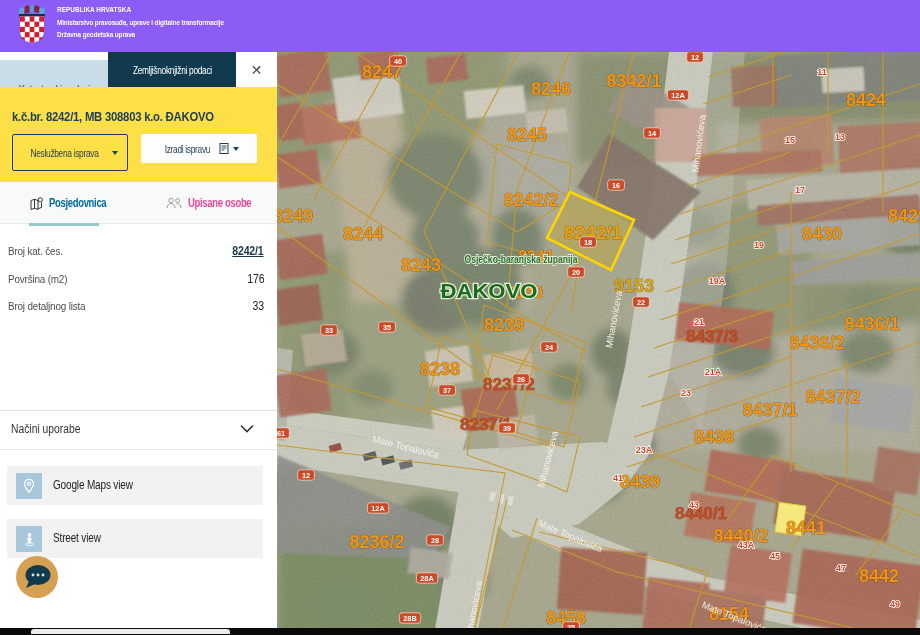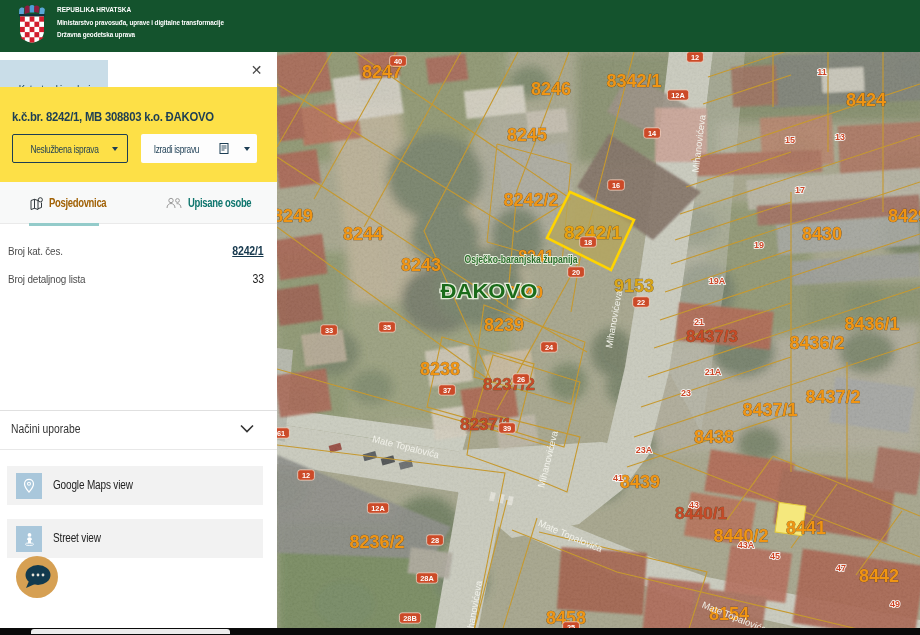--- a/index.html
+++ b/index.html
@@ -1,34 +1,34 @@
 <!DOCTYPE html>
 <html><head><meta charset="utf-8">
 <style>
 html,body{margin:0;padding:0;background:#000;}
 #app{position:relative;width:920px;height:635px;overflow:hidden;font-family:"Liberation Sans",sans-serif;background:#fff;}
 #map{position:absolute;left:277px;top:52px;width:643px;height:583px;}
-header{position:absolute;left:0;top:0;width:920px;height:52px;background:#14532d;z-index:5;}
+header{position:absolute;left:0;top:0;width:920px;height:52px;background:#8b5cf6;z-index:5;}
 .hlogo{position:absolute;left:17px;top:2px;}
 .htxt{position:absolute;left:57px;top:5px;color:#fff;}
 .htxt .l1{font-size:7.2px;font-weight:bold;letter-spacing:0;margin-bottom:3.6px;transform:scaleX(0.9);transform-origin:left center;}
 .htxt .l2{font-size:7.2px;font-weight:bold;letter-spacing:-0.1px;margin-bottom:3.6px;transform:scaleX(0.88);transform-origin:left center;}
 aside{position:absolute;left:0;top:52px;width:277px;height:577px;background:#fff;z-index:4;}
 .tab1{position:absolute;left:0;top:0;width:108px;height:35px;background:#c9dde8;color:#123a4e;font-size:11px;letter-spacing:-0.4px;display:flex;align-items:flex-end;justify-content:center;margin-top:8px;}
 .tab2{position:absolute;left:108px;top:0;width:128px;height:35px;background:#113a4e;color:#fff;font-size:10.5px;letter-spacing:-0.4px;display:flex;align-items:center;justify-content:center;}
 .tabx{position:absolute;left:236px;top:0;width:41px;height:35px;background:#fff;color:#4a4a4a;font-size:14px;display:flex;align-items:center;justify-content:center;}
 .bluesec{position:absolute;left:0;top:35px;width:277px;height:95px;background:#fde047;}
 .title{position:absolute;left:12px;top:22px;font-size:13.5px;font-weight:bold;color:#1d3e54;letter-spacing:-0.3px;transform:scaleX(0.84);transform-origin:left center;}
 .btnrow{position:absolute;left:12px;top:47px;width:253px;height:31px;}
-.btn1{position:absolute;left:0;top:0;width:116px;height:29px;border:1px solid #1d3e54;border-radius:2px;color:#1d3e54;font-size:10.5px;letter-spacing:-0.4px;display:flex;align-items:center;justify-content:center;gap:5px;box-sizing:border-box;}
-.btn2{position:absolute;left:129px;top:0;width:116px;height:29px;background:#fdfdfd;border-radius:2px;color:#1d3e54;font-size:10.5px;letter-spacing:-0.4px;display:flex;align-items:center;justify-content:center;gap:15px;}
+.btn1{position:absolute;left:0;top:0;width:116px;height:37px;border:1px solid #1d3e54;border-radius:2px;color:#1d3e54;font-size:10.5px;letter-spacing:-0.4px;display:flex;align-items:center;justify-content:center;gap:5px;box-sizing:border-box;}
+.btn2{position:absolute;left:129px;top:0;width:116px;height:29px;background:#fdfdfd;border-radius:2px;color:#1d3e54;font-size:10.5px;letter-spacing:-0.4px;display:flex;align-items:center;justify-content:center;gap:4px;}
 .caret{display:inline-block;width:0;height:0;border-left:3.5px solid transparent;border-right:3.5px solid transparent;border-top:4px solid #1d3e54;margin-top:1px;}
 .ittrow{position:absolute;left:0;top:130px;width:277px;height:41px;background:#f8f9f9;border-bottom:1px solid #eaeaea;}
-.it1{position:absolute;left:30px;top:144px;font-size:12px;font-weight:bold;color:#a16207;letter-spacing:-0.4px;display:flex;gap:6px;align-items:center;}
-.it2{position:absolute;left:166px;top:144px;font-size:12px;font-weight:bold;color:#0f766e;letter-spacing:-0.4px;display:flex;gap:6px;align-items:center;}
+.it1{position:absolute;left:30px;top:144px;font-size:12px;font-weight:bold;color:#0369a1;letter-spacing:-0.4px;display:flex;gap:6px;align-items:center;}
+.it2{position:absolute;left:166px;top:144px;font-size:12px;font-weight:bold;color:#ec4899;letter-spacing:-0.4px;display:flex;gap:6px;align-items:center;}
 .itline{position:absolute;left:29px;top:171px;width:70px;height:2.5px;background:#93cbca;}
 .rows{position:absolute;left:0;top:186px;width:277px;}
 .row{position:relative;height:27.7px;}
 .rl{position:absolute;left:8px;top:7px;font-size:11.5px;color:#4d4d4d;letter-spacing:-0.2px;transform:scaleX(0.86);transform-origin:left center;}
 .rv{position:absolute;right:13px;top:6px;font-size:12px;color:#1c1c1c;letter-spacing:-0.2px;transform:scaleX(0.88);transform-origin:right center;}
 .rv.lnk{font-weight:bold;color:#16384d;text-decoration:underline;}
 .star{position:absolute;right:12px;top:2px;width:18px;height:18px;border:1px solid #9fc9d4;border-radius:2px;color:#5aa9ba;font-size:11px;text-align:center;line-height:17px;}
 .div1{position:absolute;left:0;top:358px;width:277px;height:1px;background:#e0e0e0;}
 .nacin{position:absolute;left:11px;top:370px;font-size:12px;color:#333;transform:scaleX(0.86);transform-origin:left center;}
 .chev{position:absolute;left:240px;top:372px;}
@@ -405,20 +405,23 @@
 <div class="htxt">
 <div class="l1">REPUBLIKA HRVATSKA</div>
 <div class="l2">Ministarstvo pravosuđa, uprave i digitalne transformacije</div>
 <div class="l2">Državna geodetska uprava</div>
 </div>
 </header>
 <aside>
 <div class="tab1">
         <span class="cx" style="transform:scaleX(0.86);">Katastarski podaci</span>
       </div>
+<div class="tab2">
+        <span class="cx">Zemljišnoknjižni podaci</span>
+      </div>
 <div class="tabx">✕</div>
 <div class="bluesec">
 <div class="title">k.č.br. 8242/1, MB 308803 k.o. ĐAKOVO</div>
 <div class="btnrow">
 <div class="btn1">
             <span class="cx">Neslužbena isprava</span> 
             <span class="caret"></span>
           </div>
 <div class="btn2">
             <span class="cx">Izradi ispravu</span> 
@@ -448,20 +451,24 @@
         </svg> 
         <span class="cxl">Upisane osobe</span>
       </div>
 <div class="itline"></div>
 <div class="rows">
 <div class="row">
           <span class="rl">Broj kat. čes.</span>
           <span class="rv lnk">8242/1</span>
         </div>
 <div class="row">
+          <span class="rl">Površina (m2)</span>
+          <span class="rv">176</span>
+        </div>
+<div class="row">
           <span class="rl">Broj detaljnog lista</span>
           <span class="rv">33</span>
         </div>
 </div>
 <div class="div1"></div>
 <div class="nacin">Načini uporabe</div>
 <svg class="chev" width="14" height="9" viewBox="0 0 14 9">
         <path d="M1 1.5 L7 7.5 L13 1.5" fill="none" stroke="#333" stroke-width="1.6"></path>
       </svg>
 <div class="div2"></div>

